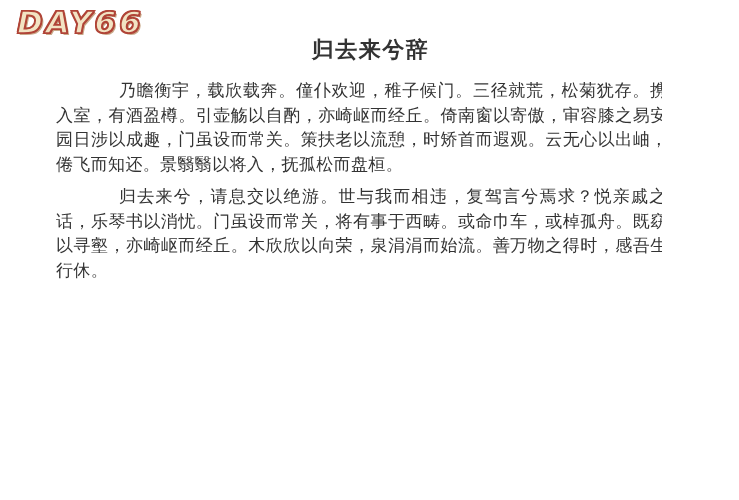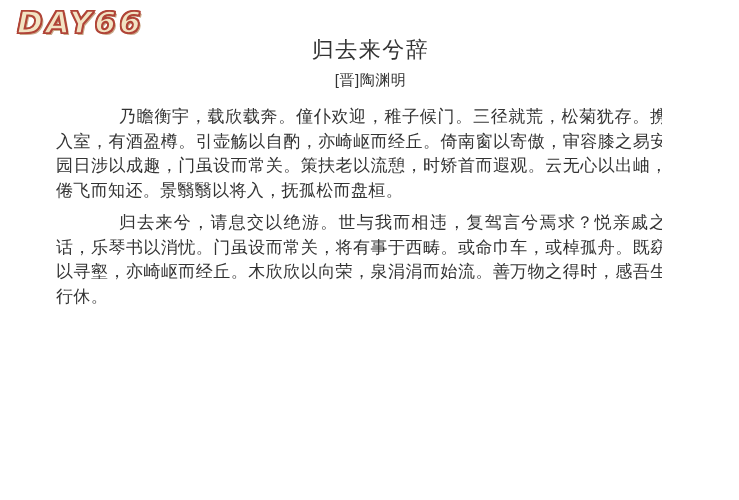--- a/index.html
+++ b/index.html
@@ -32,21 +32,21 @@
   .content {
     position: absolute;
     left: 56px;
     top: 38px;
     width: 629px;
     color: #333333;
   }
   .title {
     font-size: 22px;
     line-height: 24px;
-    font-weight: 400;
+    font-weight: 700;
     text-align: center;
     letter-spacing: 1.5px;
     color: #333333;
   }
   .author {
     margin-top: 10px;
     font-size: 15px;
     line-height: 16px;
     text-align: center;
     letter-spacing: 0.5px;
@@ -69,21 +69,20 @@
 <body>
 
 <div class="page">
 
   <div class="logo">DAY66</div>
 
   <div class="content">
 
     <h1 class="title">归去来兮辞</h1>
 
-    <div class="author">[晋]陶渊明</div>
 
     <div class="body">
       <p>乃瞻衡宇，载欣载奔。僮仆欢迎，稚子候门。三径就荒，松菊犹存。携幼入室，有酒盈樽。引壶觞以自酌，亦崎岖而经丘。倚南窗以寄傲，审容膝之易安。园日涉以成趣，门虽设而常关。策扶老以流憩，时矫首而遐观。云无心以出岫，鸟倦飞而知还。景翳翳以将入，抚孤松而盘桓。</p>
       <p>归去来兮，请息交以绝游。世与我而相违，复驾言兮焉求？悦亲戚之情话，乐琴书以消忧。门虽设而常关，将有事于西畴。或命巾车，或棹孤舟。既窈窕以寻壑，亦崎岖而经丘。木欣欣以向荣，泉涓涓而始流。善万物之得时，感吾生之行休。</p>
     </div>
 
   </div>
 
 </div>
 

